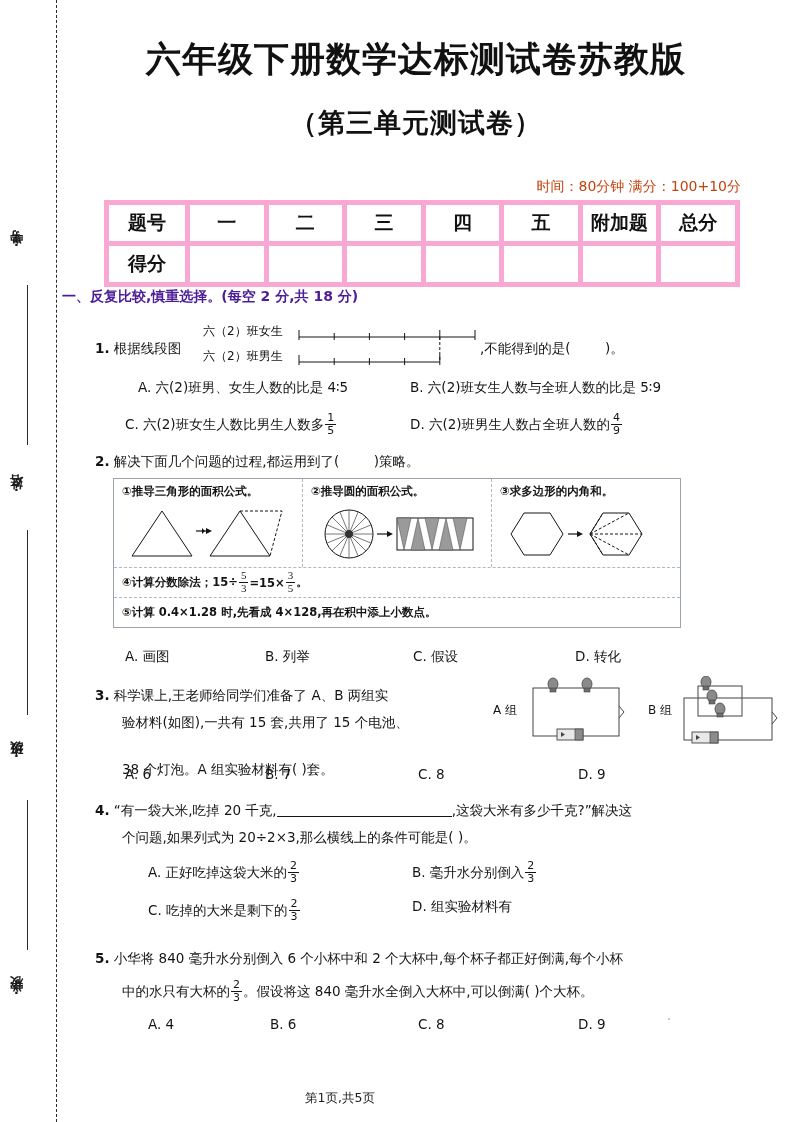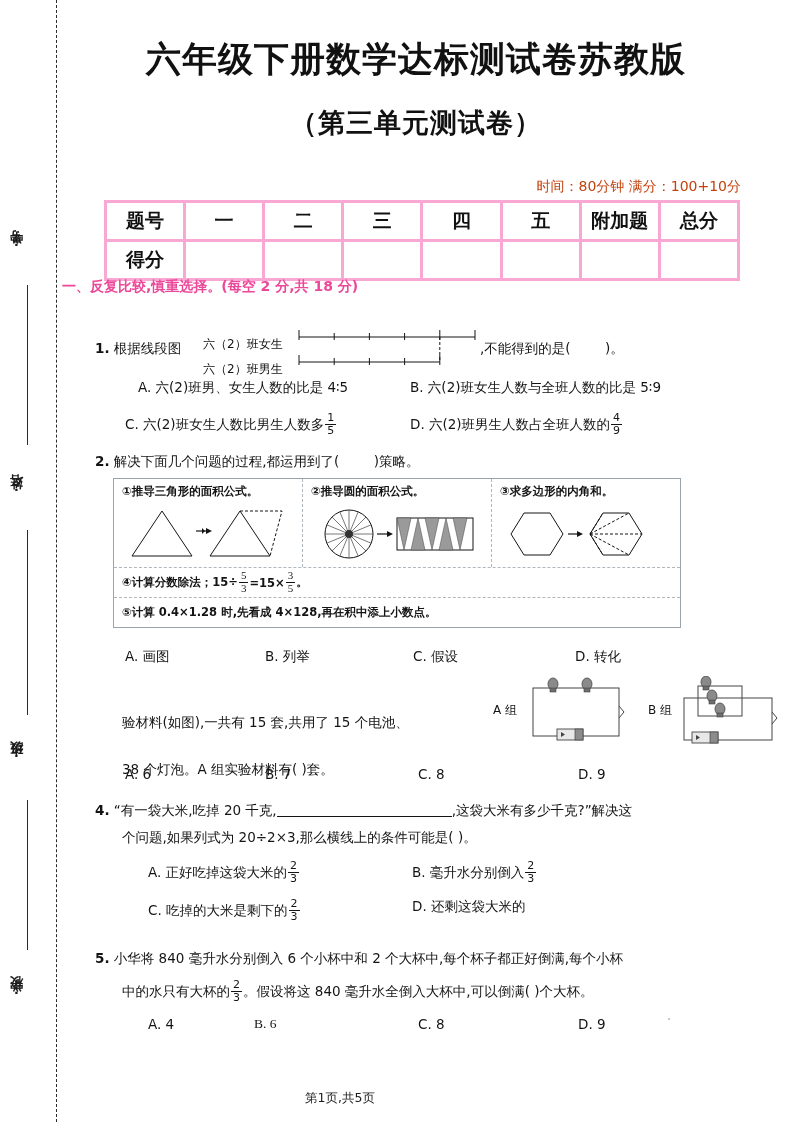--- a/index.html
+++ b/index.html
@@ -58,36 +58,36 @@
     font-size:14px;color:#c2410c;white-space:nowrap;
   }
 
   
   .score-table{
     position:absolute;left:104px;top:200px;width:636px;
     border-collapse:collapse;
     table-layout:fixed;
   }
   .score-table td{
-    border:3px solid #f9a8d4;
+    border:5px solid #f9a8d4;
     height:34px;
     text-align:center;
     vertical-align:middle;
     font-family:"DejaVu Sans","Liberation Sans",sans-serif;
     font-weight:700;
     font-size:19px;
     color:#111;
   }
   .score-table tr td:first-child{width:74px;}
 
   
   .section-head{
-    position:absolute;left:62px;top:278px;
-    font-family:"DejaVu Sans","Liberation Sans",sans-serif;
-    font-weight:700;font-size:14px;color:#ec4899;white-space:nowrap;
+    position:absolute;left:62px;top:288px;
+    font-family:"DejaVu Sans","Liberation Sans",sans-serif;
+    font-weight:700;font-size:14px;color:#4c1d95;white-space:nowrap;
   }
 
   
   .q{
     position:absolute;
     font-family:"DejaVu Sans","Liberation Sans",sans-serif;
     font-size:13.5px;
     color:#141414;
     line-height:26px;
     white-space:nowrap;
@@ -115,21 +115,21 @@
     height:13px;
     vertical-align:-2px;
   }
   .paren-blank{letter-spacing:0;}
 
   
   .segbox{position:absolute;}
   .seg-label{
     position:absolute;
     font-family:"DejaVu Sans","Liberation Sans",sans-serif;
-    font-size:12px;color:#141414;white-space:nowrap;margin-top:13px;
+    font-size:12px;color:#141414;white-space:nowrap;
   }
 
   
   .strategy-box{
     position:absolute;left:113px;top:478px;width:568px;height:150px;
     border:1px solid #9aa3ab;
     box-sizing:border-box;
   }
   .sb-top{display:flex;height:88px;}
   .sb-cell{
@@ -370,20 +370,24 @@
   </div>
   <div class="opt" style="left:413px;top:648px;">
     <span>C.</span>
     <span>假设</span>
   </div>
   <div class="opt" style="left:575px;top:648px;">
     <span>D.</span>
     <span>转化</span>
   </div>
 
+  <div class="q" style="left:95px;top:682px;">
+    <span class="qnum">3.</span>
+    <span>科学课上,王老师给同学们准备了 A、B 两组实</span>
+  </div>
   <div class="q" style="left:122px;top:709px;">
     <span>验材料(如图),一共有 15 套,共用了 15 个电池、</span>
   </div>
   <div class="q" style="left:122px;top:736px;margin-top:20px;">
     <span>38 个灯泡。A 组实验材料有(      )套。</span>
   </div>
 
   <div class="circuit-label" style="left:493px;top:702px;">A 组</div>
   <svg class="circuit" style="left:525px;top:676px;" width="110" height="78">
     <rect x="8" y="12" width="86" height="48" fill="none" stroke="#444" stroke-width="1"></rect>
@@ -462,36 +466,36 @@
   <div class="opt" style="left:412px;top:860px;">
     <span>B.</span>
     <span>毫升水分别倒入</span><span class="frac"><span class="num">2</span><span class="den">3</span></span>
   </div>
   <div class="opt" style="left:148px;top:898px;">
     <span>C.</span>
     <span>吃掉的大米是剩下的</span><span class="frac"><span class="num">2</span><span class="den">3</span></span>
   </div>
   <div class="opt" style="left:412px;top:898px;">
     <span>D.</span>
-    <span>还剩这袋大米的</span>
+    <span>组实验材料有</span>
   </div>
 
   <div class="q" style="left:95px;top:945px;">
     <span class="qnum">5.</span>
     <span>小华将 840 毫升水分别倒入 6 个小杯中和 2 个大杯中,每个杯子都正好倒满,每个小杯</span>
   </div>
   <div class="q" style="left:122px;top:978px;">
     <span>中的水只有大杯的</span><span class="frac"><span class="num">2</span><span class="den">3</span></span><span>。假设将这 840 毫升水全倒入大杯中,可以倒满(      )个大杯。</span>
   </div>
 
   <div class="opt" style="left:148px;top:1016px;">
     <span>A.</span>
     <span>4</span>
   </div>
-  <div class="opt" style="left:254px;top:1016px;font-family:Liberation Serif, serif;">
+  <div class="opt" style="left:270px;top:1016px;">
     <span>B.</span>
     <span>6</span>
   </div>
   <div class="opt" style="left:418px;top:1016px;">
     <span>C.</span>
     <span>8</span>
   </div>
   <div class="opt" style="left:578px;top:1016px;">
     <span>D.</span>
     <span>9</span>

